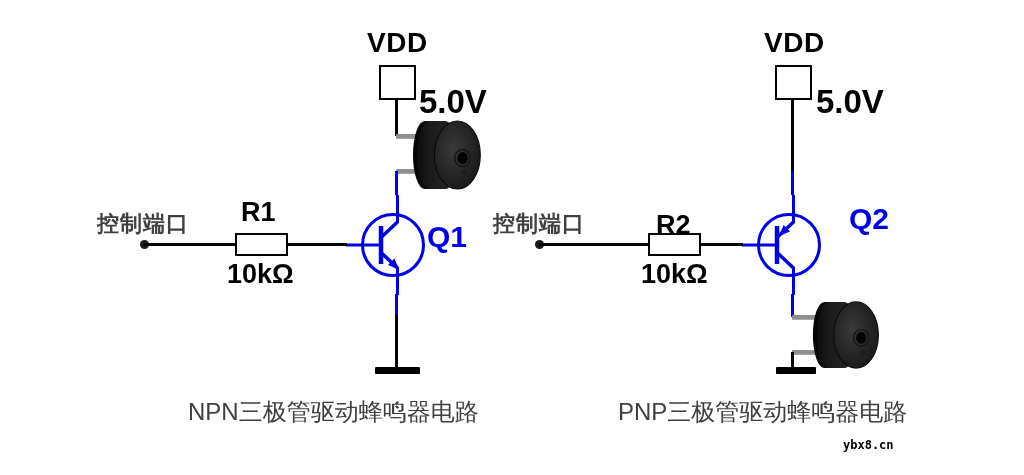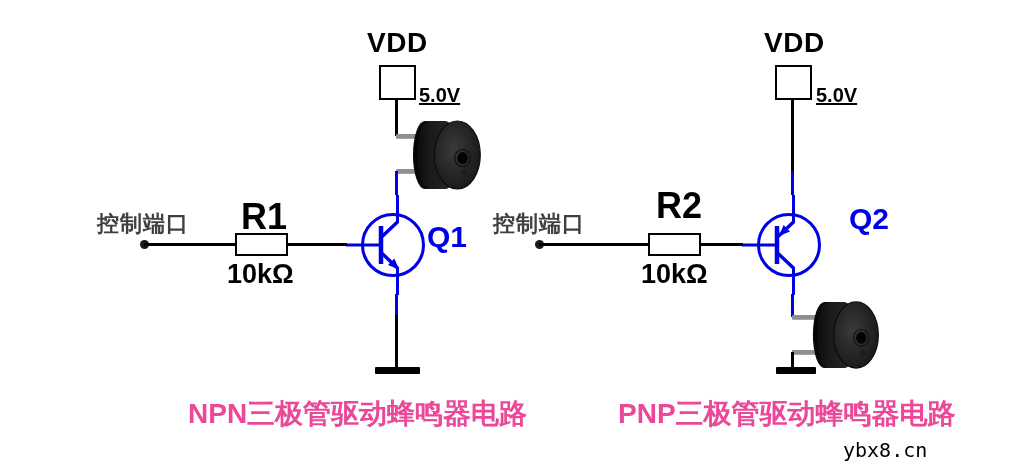--- a/index.html
+++ b/index.html
@@ -11,28 +11,28 @@
   .cjk{letter-spacing:1px;color:#404040;}
   .wire{position:absolute;background:#000;}
   .wire.blue{background:#0000e8;}
   .lead{position:absolute;background:#8f8f8f;height:4px;border-radius:1px;box-shadow:0 1px 0 rgba(0,0,0,.35);}
   .resistor{position:absolute;width:53px;height:23px;border:2.5px solid #000;background:#fff;box-sizing:border-box;}
   .psquare{position:absolute;width:37px;height:35px;border:2.5px solid #000;background:#fff;box-sizing:border-box;}
   .dot{position:absolute;width:9px;height:9px;border-radius:50%;background:#1a1a1a;}
   .gnd{position:absolute;height:7px;background:#000;border-radius:1px;}
   .qlbl{color:#0000e8;font-size:30px;}
   .vddlbl{font-size:28px;letter-spacing:.5px;}
-  .voltlbl{font-size:20px;text-decoration:underline;}
-  .rlbl{font-size:36px;}
+  .voltlbl{font-size:33px;}
+  .rlbl{font-size:27px;}
   .rvallbl{font-size:27px;}
   .portlbl{font-size:22px;}
-  .caption{position:absolute;font-weight:bold;font-size:28px;color:#ec4899;white-space:nowrap;line-height:1;}
+  .caption{position:absolute;font-weight:normal;font-size:24px;color:#404040;white-space:nowrap;line-height:1;}
   .watermark{
     position:absolute;font-family:"DejaVu Sans Mono","Liberation Mono",monospace;
-    font-weight:normal;font-size:20px;color:#000;
+    font-weight:bold;font-size:12px;color:#000;
     text-shadow:0 0 2px #fff,1px 1px 0 #fff,-1px -1px 0 #fff,1px -1px 0 #fff,-1px 1px 0 #fff;
   }
   svg{position:absolute;overflow:visible;}
 </style>
 </head>
 <body>
 
 <div id="stage">
 
   <svg width="0" height="0" aria-hidden="true">
@@ -121,21 +121,21 @@
         <line x1="38" y1="42.5" x2="55" y2="26.5" stroke-width="3.5"></line>
         <line x1="38" y1="57.5" x2="55" y2="73.5" stroke-width="3.5"></line>
       </g>
       <polygon points="40,41 44.6,30 51,36.4" fill="#0000e8"></polygon>
     </svg>
     <div class="lbl qlbl" style="left:821px;top:204px;margin-left:28px;">Q2</div>
 
     <div class="lbl portlbl cjk" style="left:493px;top:213px;">控制端口</div>
     <div class="dot" style="left:535px;top:240px;"></div>
     <div class="wire" style="left:539px;top:243px;width:110px;height:3px;"></div>
-    <div class="lbl rlbl" style="left:656px;top:188px;">R2</div>
+    <div class="lbl rlbl" style="left:656px;top:212px;">R2</div>
     <div class="resistor" style="left:648px;top:233px;"></div>
     <div class="lbl rvallbl" style="left:641px;top:261px;">10kΩ</div>
     <div class="wire" style="left:700px;top:243px;width:43px;height:3px;"></div>
 
     <div class="wire blue" style="left:791px;top:294px;width:3px;height:23px;"></div>
     <div class="lead" style="left:792px;top:315px;width:25px;"></div>
     <div class="lead" style="left:792px;top:350px;width:25px;"></div>
 
     <svg style="left:805px;top:299px;" width="82" height="72" viewBox="0 0 100 100">
       <rect x="4" y="4" width="60" height="92" rx="16" ry="46" fill="url(#gBody)"></rect>

